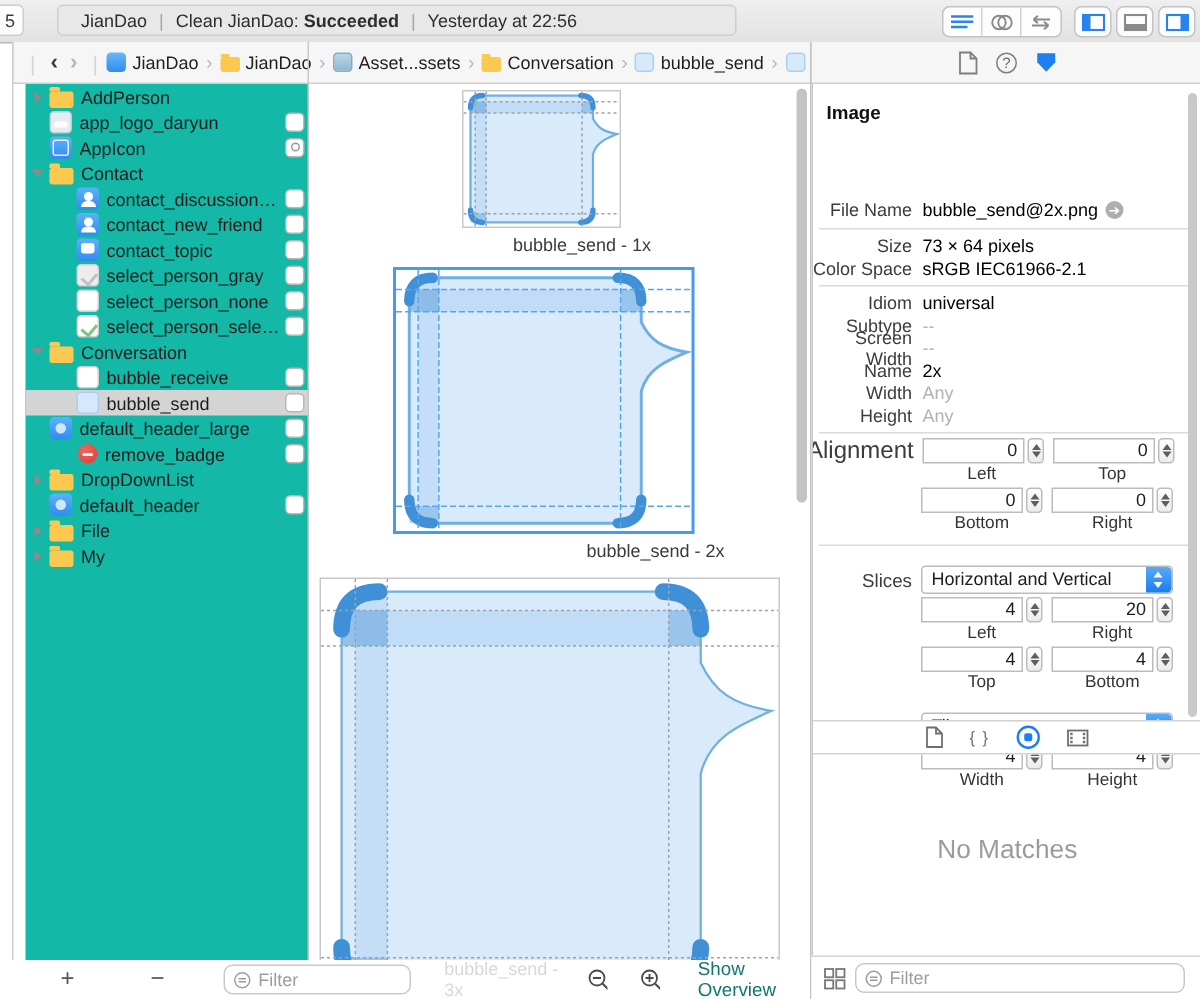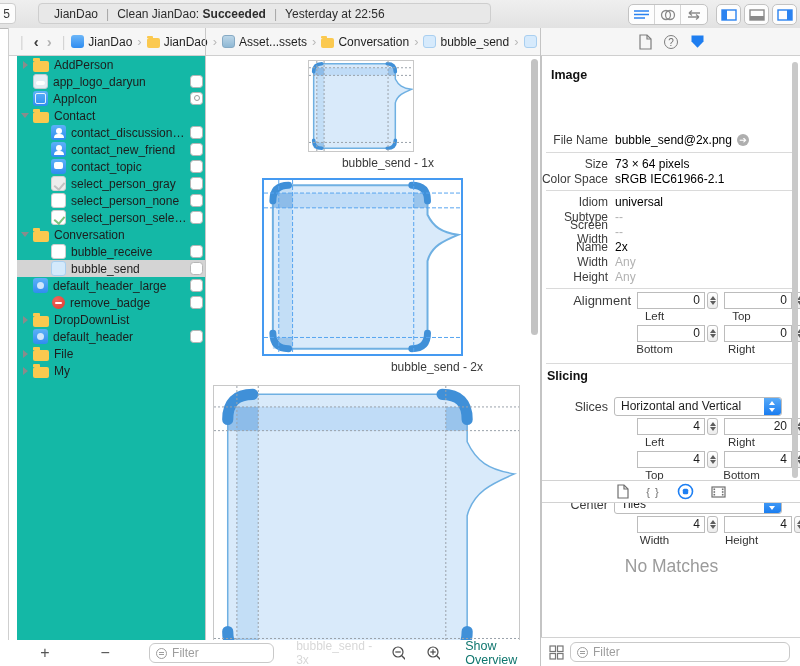--- a/index.html
+++ b/index.html
@@ -83,21 +83,21 @@
   .insp-flow{position:absolute;left:-4px;top:32px;width:254px;}
   .sec-title{font-weight:bold;font-size:12.5px;color:#111;padding-left:9px;height:16px;line-height:16px;}
   .irow{display:flex;align-items:center;height:15px;font-size:12px;}
   .irow.first{height:16px;margin-top:44px;}
   .ilabel{flex:0 0 70px;text-align:right;color:#3c3c3c;}
   .ivalue{margin-left:7px;color:#000;display:flex;align-items:center;}
   .ivalue.muted{color:#b2b2b2;}
   .isep{height:1px;background:#dadada;margin:4px 0 3px 8px;}
   .follow{width:12px;height:12px;border-radius:50%;background:#aeaeae;color:#fff;font-size:9px;line-height:12px;text-align:center;margin-left:5px;}
   .frow{display:flex;align-items:center;height:17px;margin-top:2px;}
-  .frow .ilabel{font-size:13px;padding-left:23px;}
+  .frow .ilabel{font-size:16px;}
   .fpair{display:flex;align-items:center;margin-left:6px;}
   .fpair+.fpair{margin-left:6px;}
   .nfield{width:68px;height:17px;border:1px solid #bcbcbc;background:#fff;box-sizing:border-box;text-align:right;padding:0 4px;font-size:12px;line-height:15px;}
   .stepper{width:11px;height:17px;margin-left:2px;border:1px solid #bcbcbc;border-radius:3px;background:linear-gradient(#fff,#ececec);position:relative;box-sizing:border-box;}
   .stepper::before{content:"";position:absolute;left:2px;top:3px;border-left:3px solid transparent;border-right:3px solid transparent;border-bottom:4px solid #5e5e5e;}
   .stepper::after{content:"";position:absolute;left:2px;bottom:3px;border-left:3px solid transparent;border-right:3px solid transparent;border-top:4px solid #5e5e5e;}
   .caprow{display:flex;height:13px;font-size:11.5px;color:#333;margin-top:1px;}
   .caprow .spacer{flex:0 0 76px;}
   .cap{width:81px;text-align:center;}
   .cap+.cap{margin-left:6px;}
@@ -548,21 +548,20 @@
             <span class="nfield">0</span>
             <span class="stepper"></span>
           </span>
         </div>
         <div class="caprow">
           <span class="spacer"></span>
           <span class="cap">Bottom</span>
           <span class="cap">Right</span>
         </div>
         <div class="isep" style="margin: 7px 0px 4px 8px;"></div>
-        <div class="sec-title" style="padding-left: 9px;">Slicing</div>
         <div class="ddrow">
           <span class="ilabel">Slices</span>
           <span class="dropdown"><span>Horizontal and Vertical</span><span class="dd-caret"></span></span>
         </div>
         <div class="frow">
           <span class="ilabel"></span>
           <span class="fpair">
             <span class="nfield">4</span>
             <span class="stepper"></span>
           </span>

